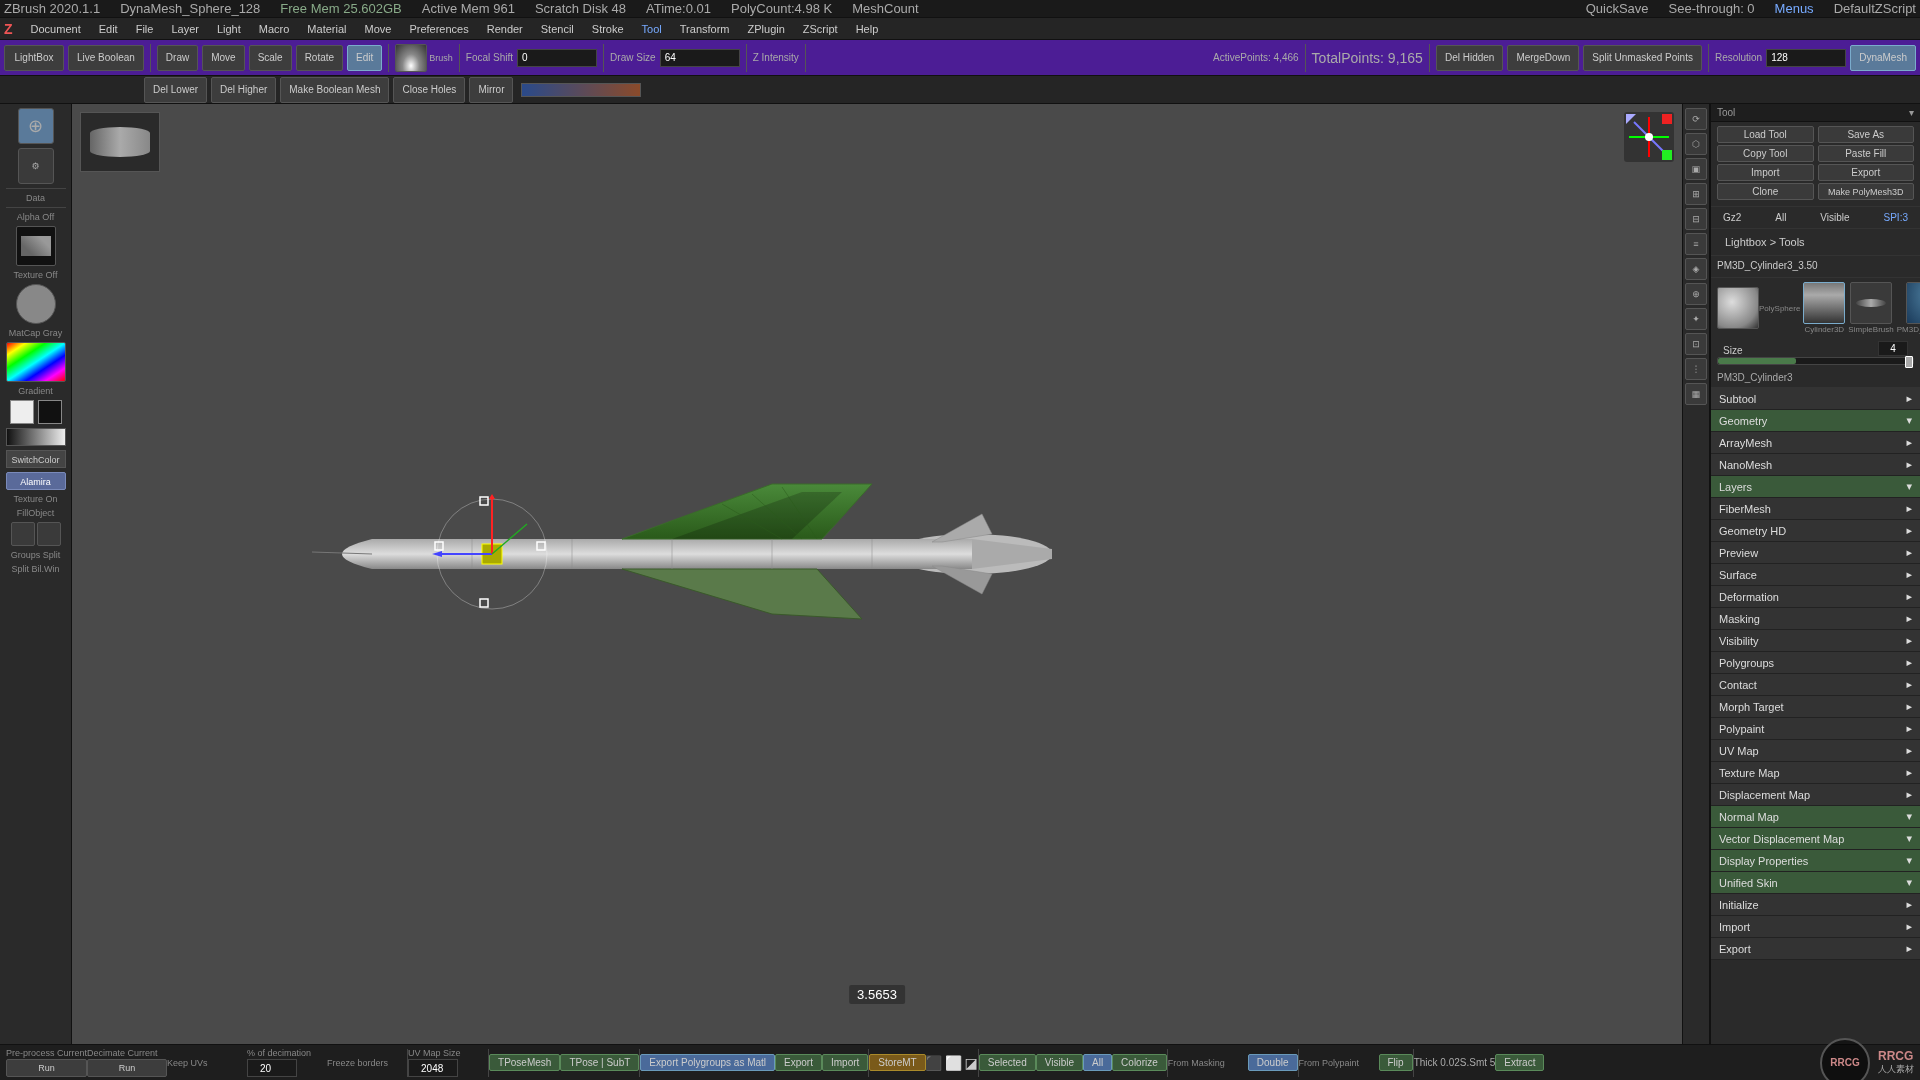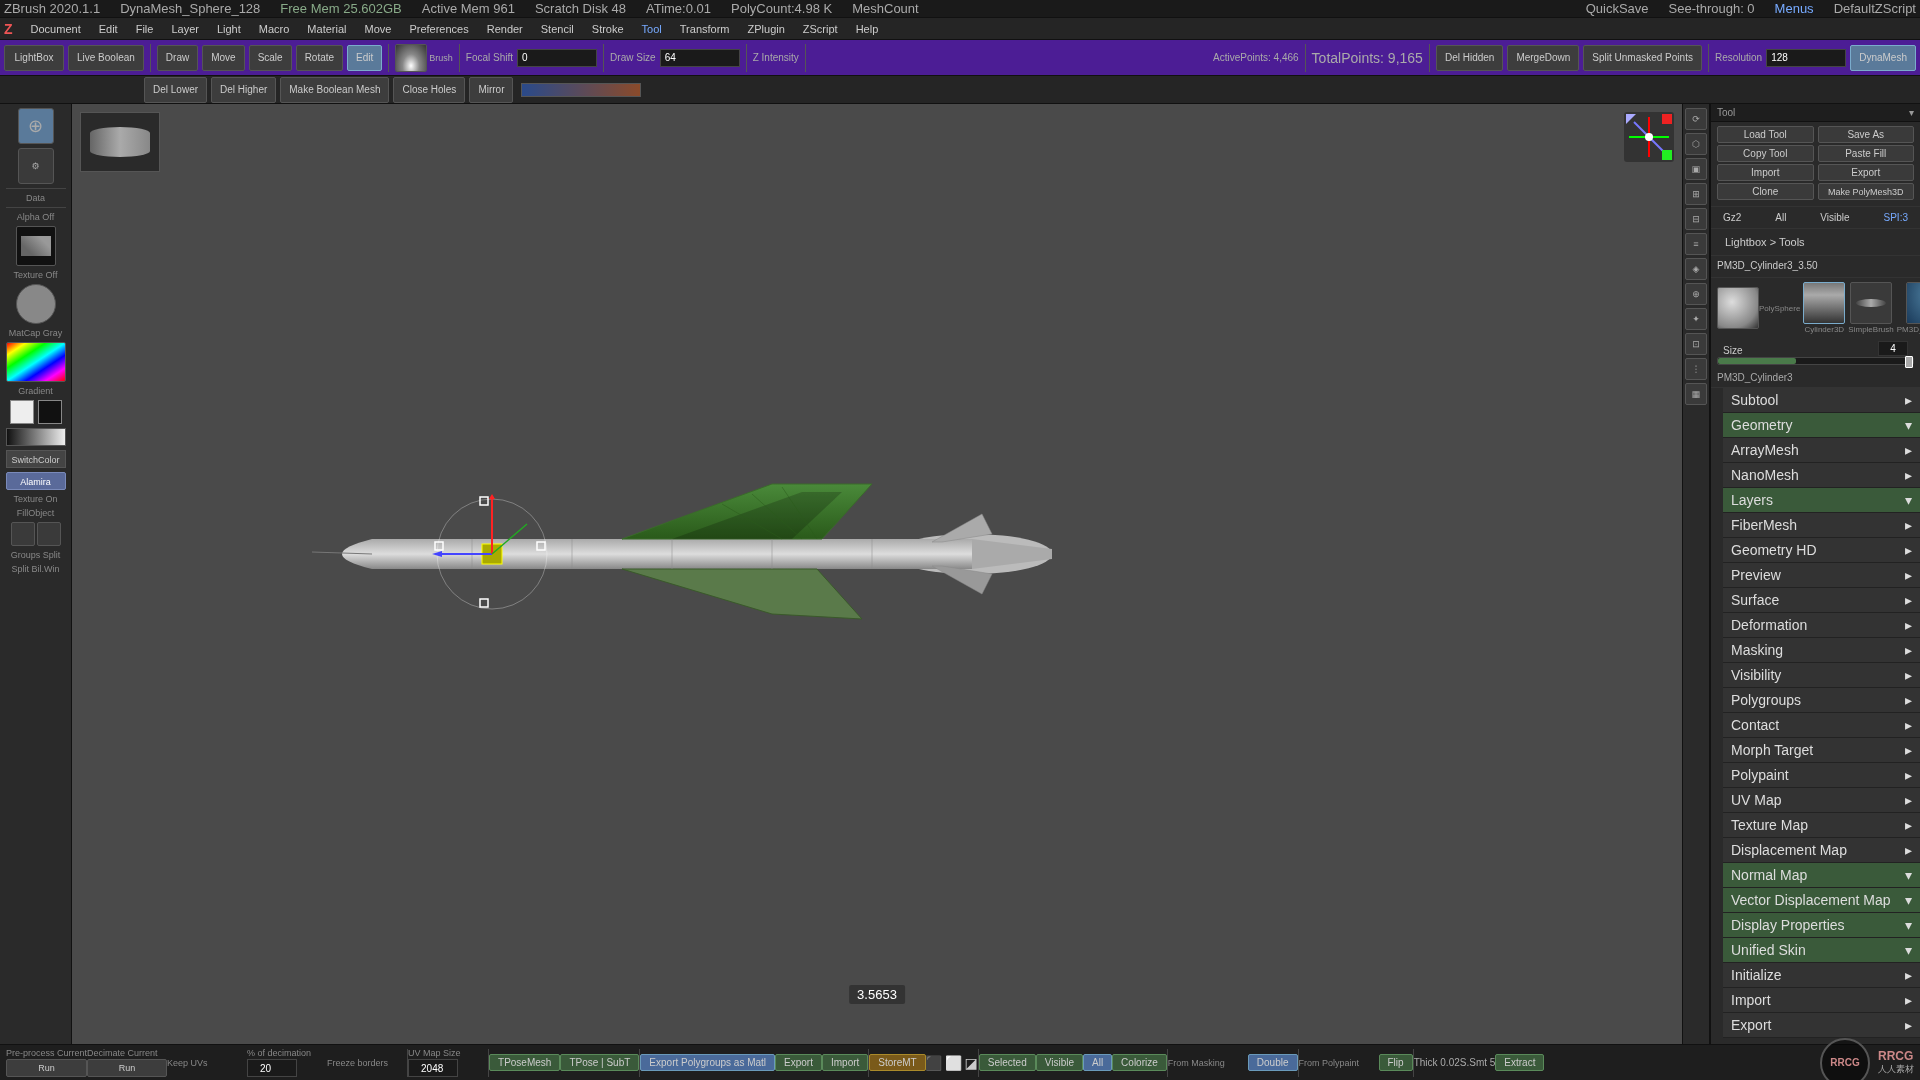--- a/index.html
+++ b/index.html
@@ -82,21 +82,21 @@
     ::-webkit-scrollbar-thumb { background: #555; border-radius: 3px; }
 
     .spi-row { display: flex; justify-content: space-between; align-items: flex-end; padding: 1px 6px; font-size: 10px; color: #ccc; }
     .spi-val { color: #fff; background: #1a1a1a; border: 1px solid #333; padding: 1px 4px; font-size: 10px; min-width: 30px; text-align: center; }
 
     .slider-container { padding: 2px 6px; }
     .slider-track { height: 8px; background: #1a1a1a; border: 1px solid #444; border-radius: 2px; position: relative; }
     .slider-fill { height: 100%; background: #4a7a4a; border-radius: 2px; }
     .slider-thumb { position: absolute; right: 0; top: -2px; width: 8px; height: 12px; background: #aaa; border: 1px solid #fff; border-radius: 1px; }
 
-    .section-header { background: #333; padding: 4px 8px; font-size: 14px; color: #ddd; cursor: pointer; display: flex; justify-content: space-between; align-items: center; border-bottom: 1px solid #222; margin-left: 12px; }
+    .section-header { background: #333; padding: 4px 8px; font-size: 11px; color: #ddd; cursor: pointer; display: flex; justify-content: space-between; align-items: center; border-bottom: 1px solid #222; }
   </style>
 </head>
 <body>
 
 <div id="topbar">
   <span>ZBrush 2020.1.1</span>
   <span style="color:#aaa;">DynaMesh_Sphere_128</span>
   <span style="color:#8a8;">Free Mem 25.602GB</span>
   <span>Active Mem 961</span>
   <span>Scratch Disk 48</span>

